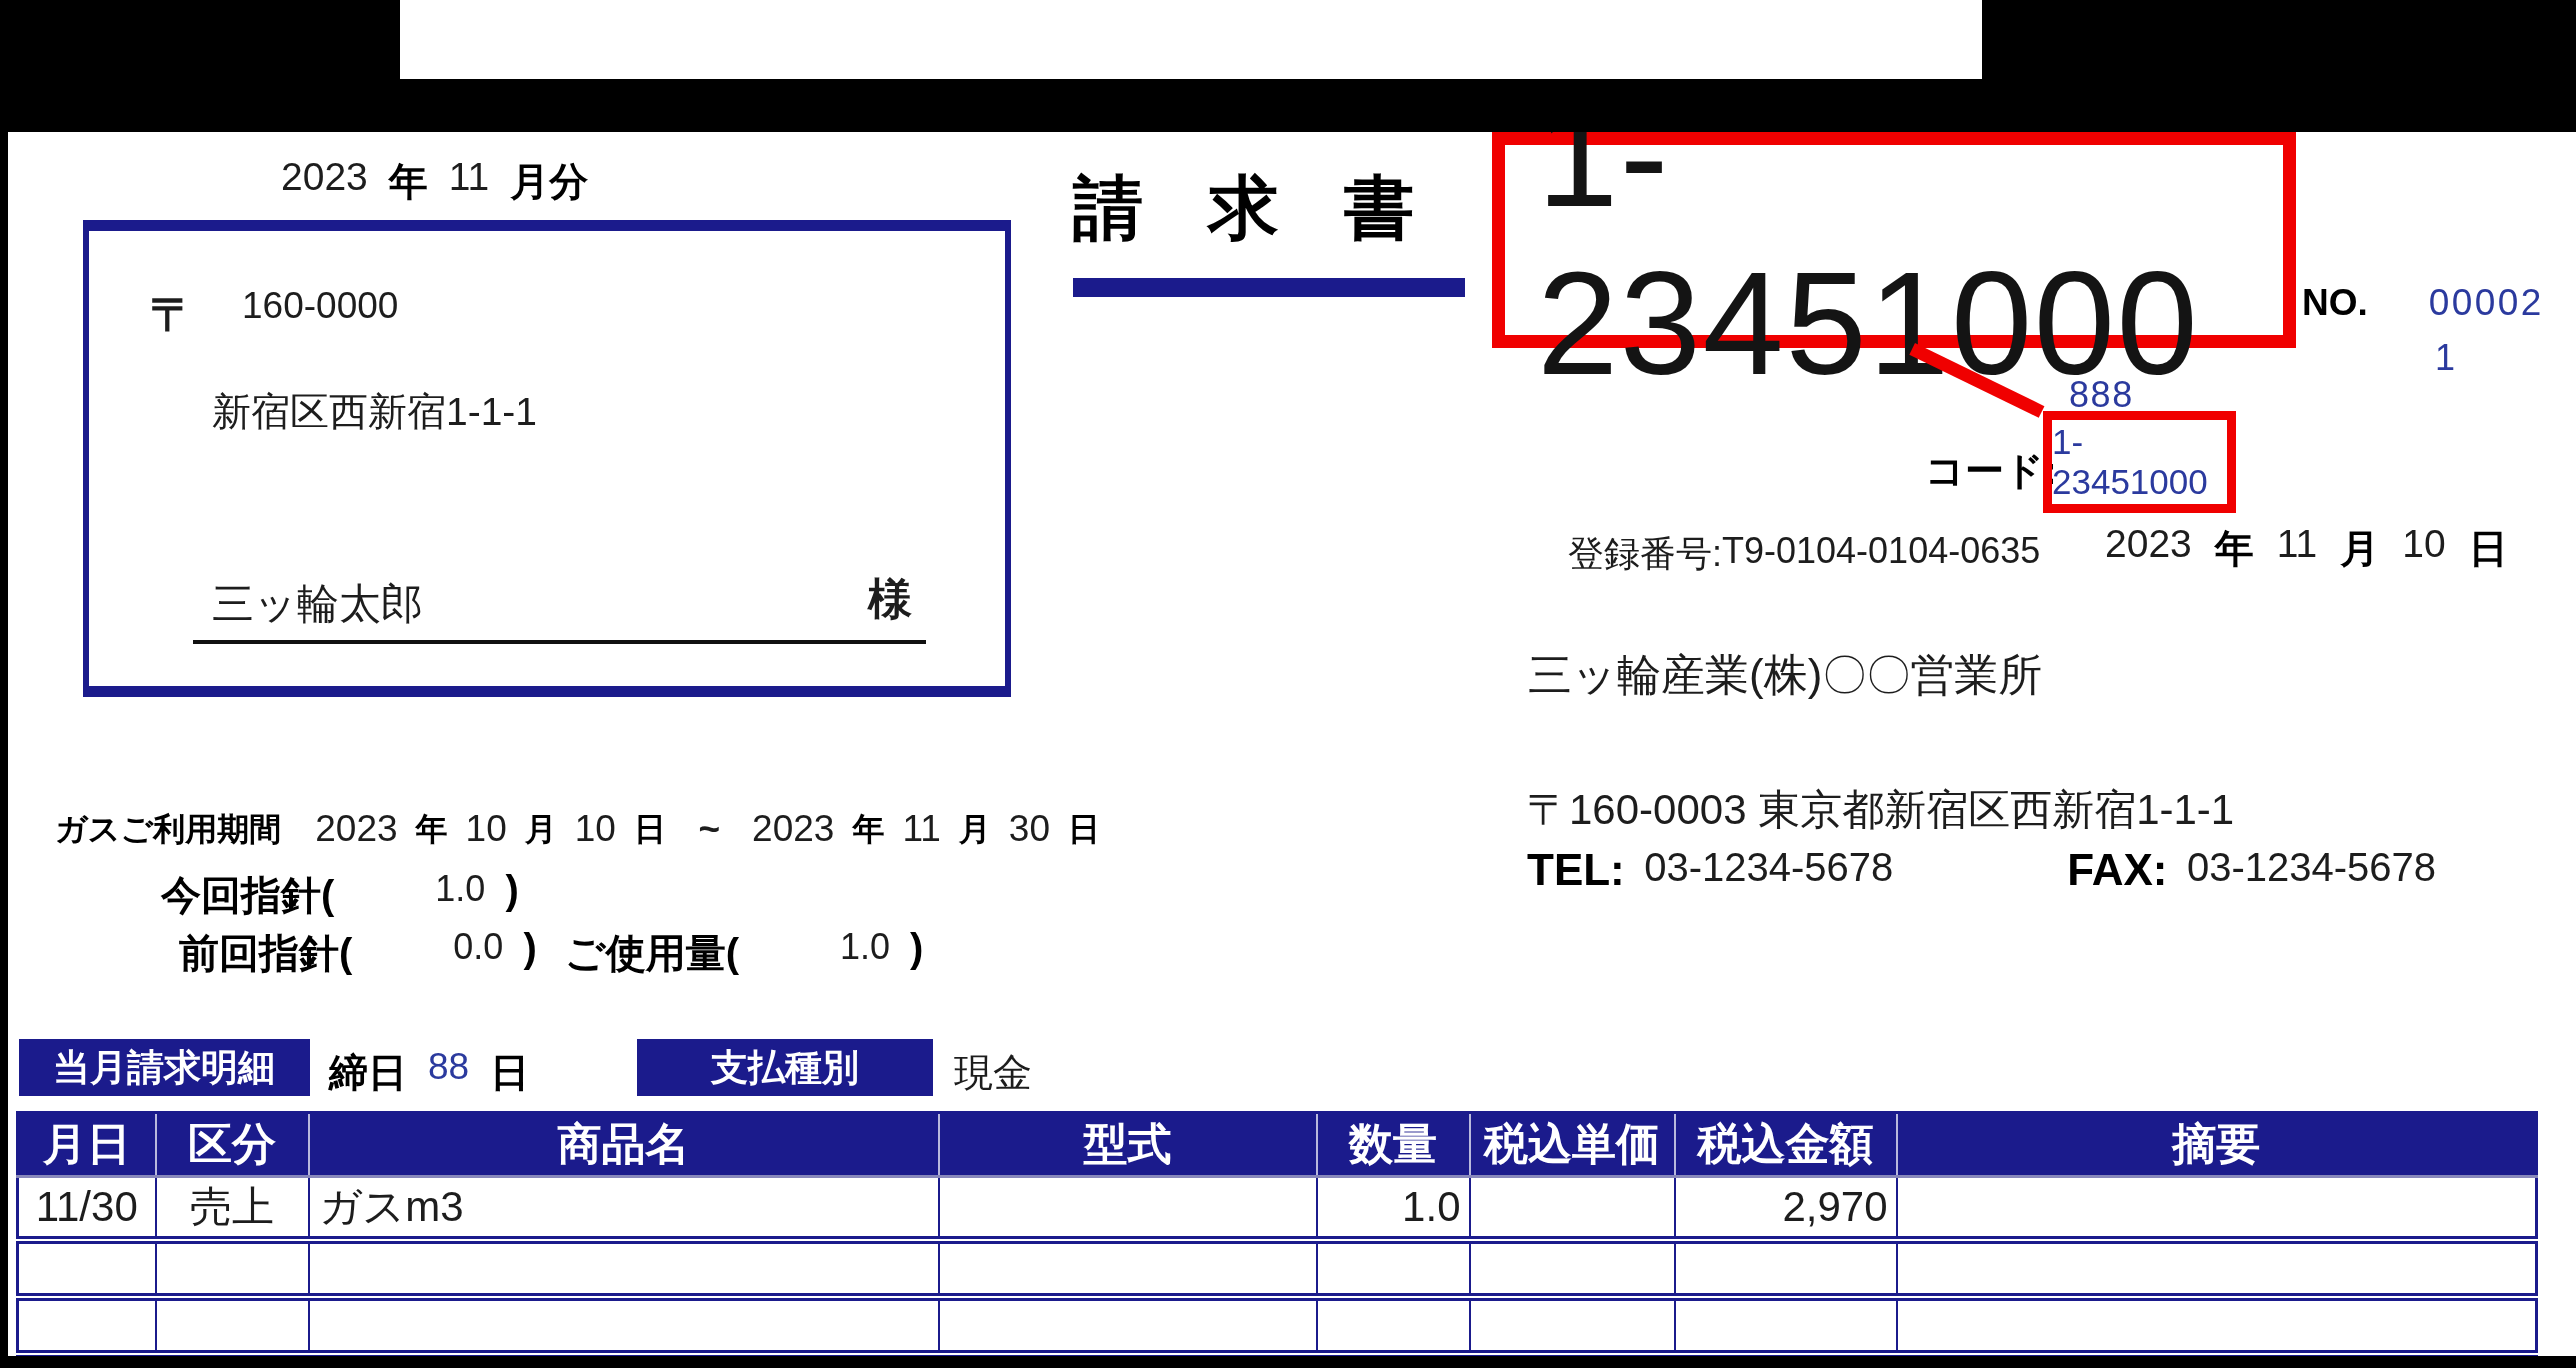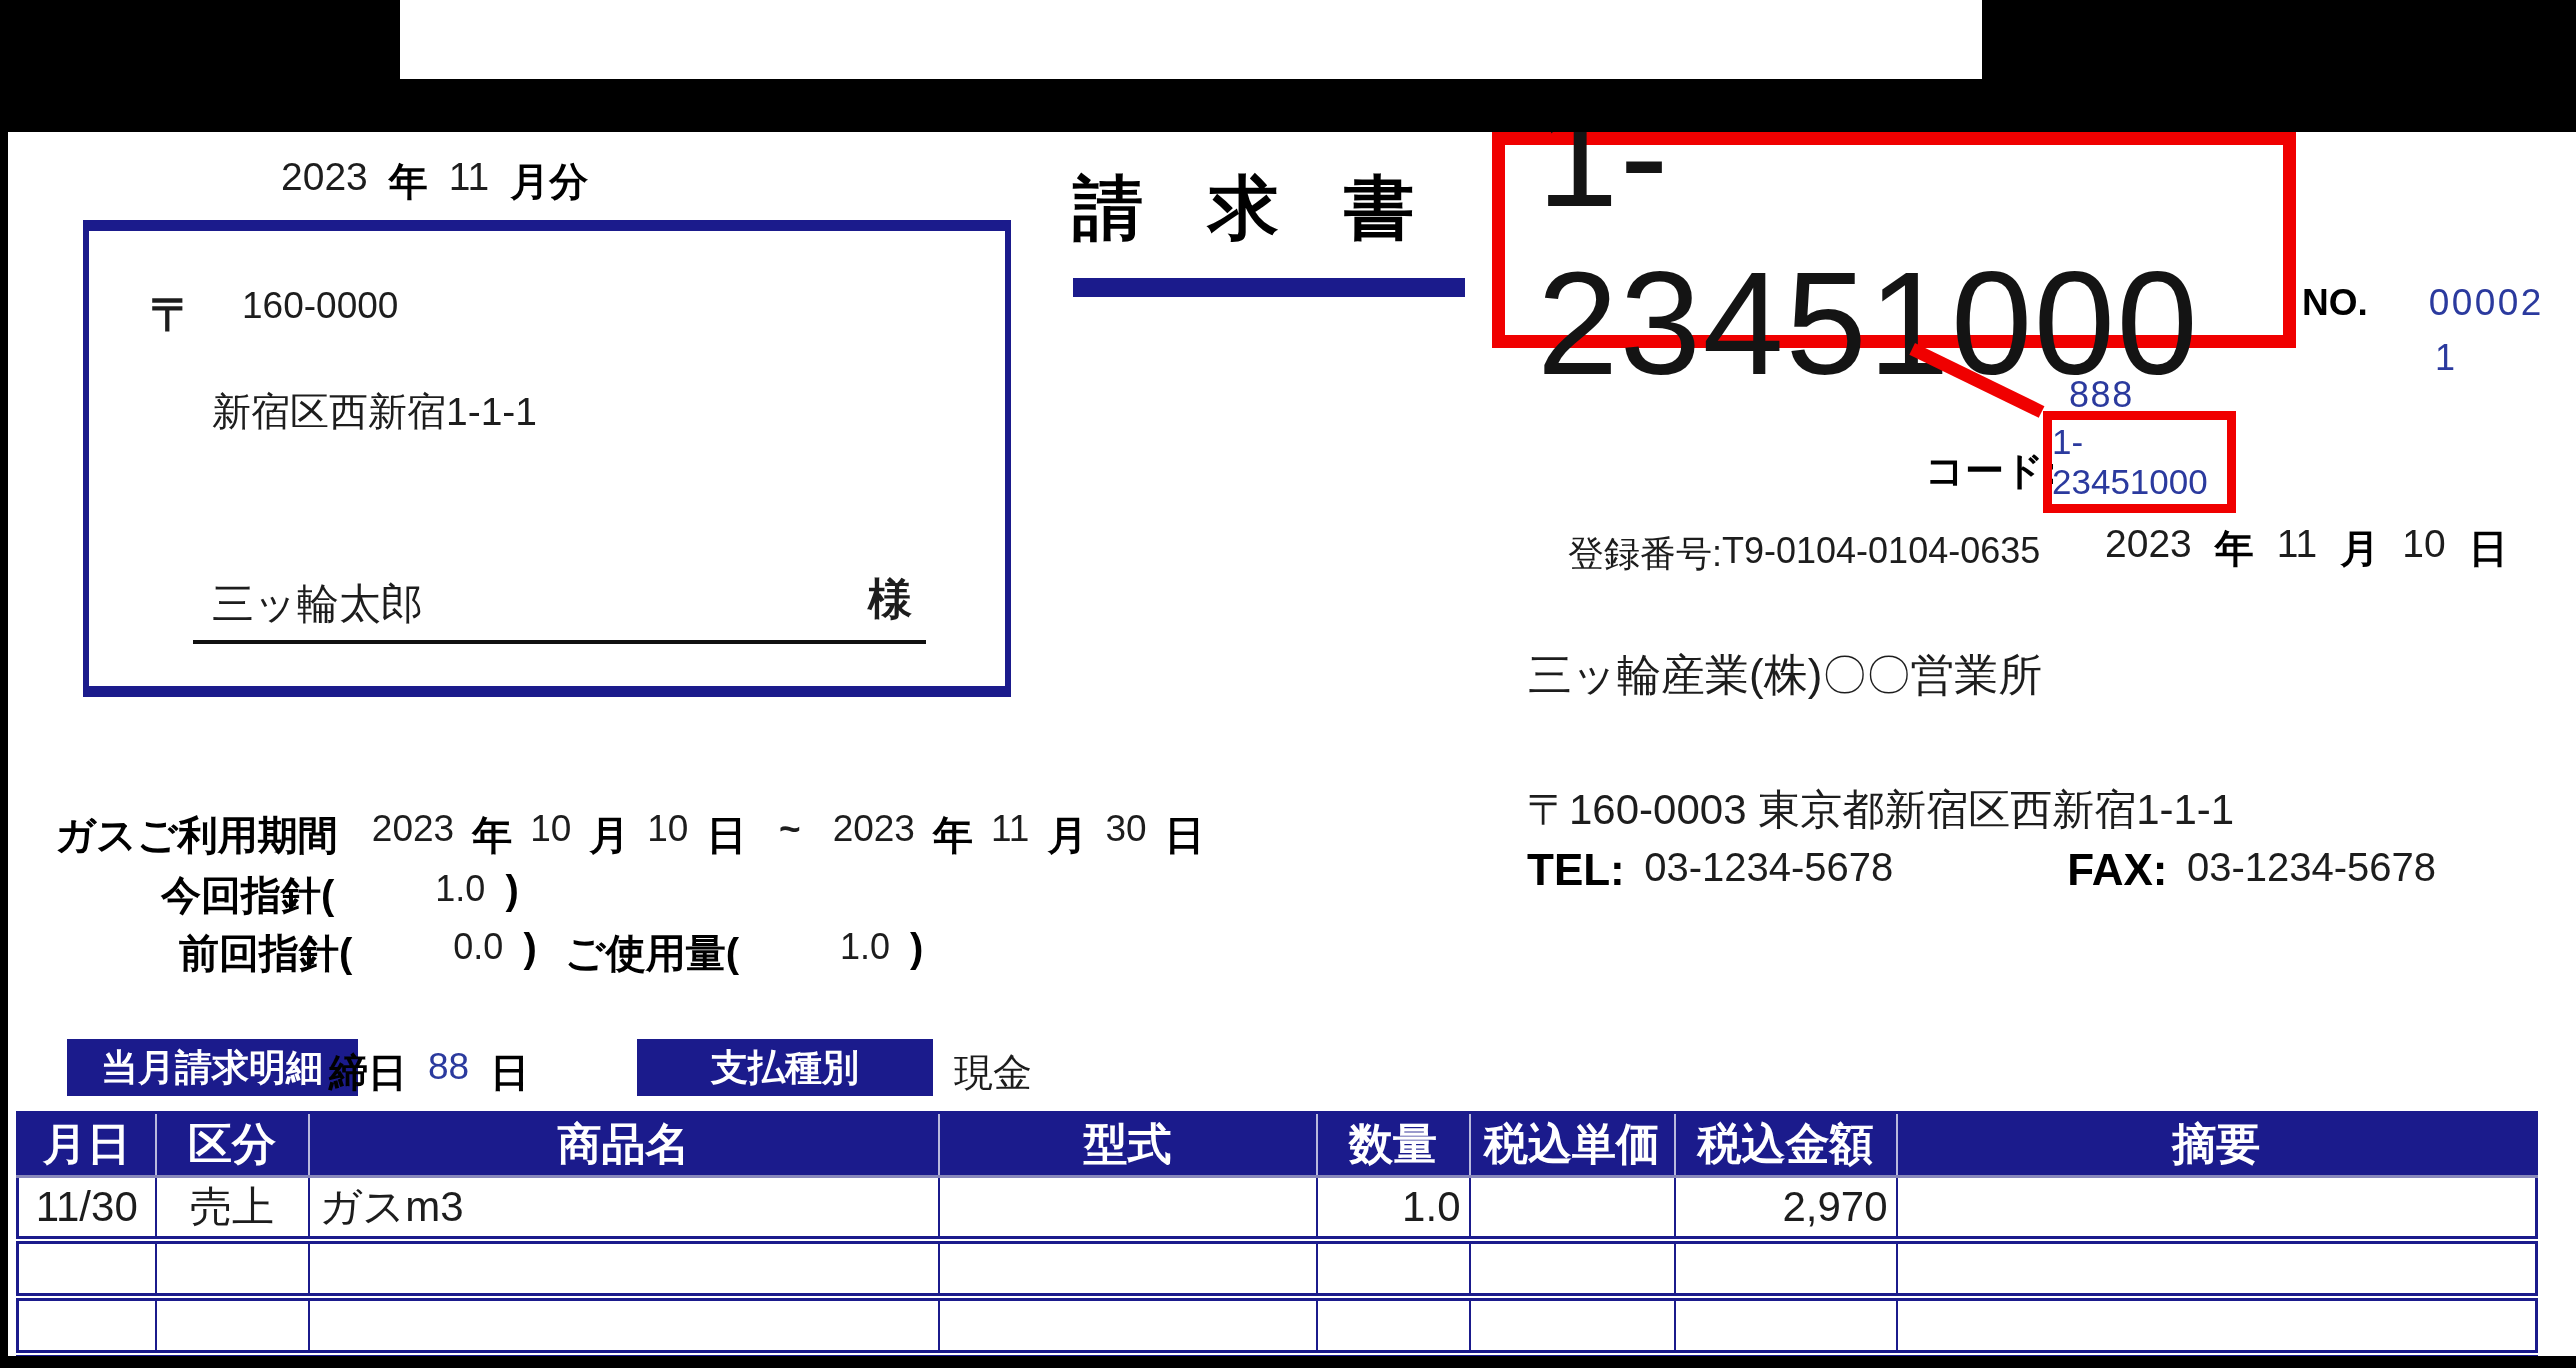--- a/index.html
+++ b/index.html
@@ -55,36 +55,36 @@
   #issue-date{left:2105px;top:522px;font-size:39px;z-index:2;}
   #issue-date span{margin-right:23px;}
   #issuer-company{left:1528px;top:646px;font-size:44px;z-index:2;}
   #issuer-addr{left:1527px;top:782px;font-size:42px;z-index:2;}
   #tel-fax{left:1527px;top:845px;font-size:40px;z-index:2;}
   #tel-fax .lbl{font-size:44px;}
   #tel-fax .val{margin-left:19.4px;}
   #tel-fax .fax{margin-left:174px;}
   
   #usage-line1{left:55px;top:808px;font-size:37px;z-index:2;}
-  #usage-line1 .lbl{font-size:40px;}
+  #usage-line1 .lbl{font-size:32px;}
   #usage-line1 span{margin-right:18px;}
   #usage-line1 .head{margin-right:34px;}
   #usage-line1 .tilde{margin:0 32px 0 14.6px;font-weight:bold;}
   #usage-line2{left:161px;top:868px;font-size:36px;z-index:2;}
   #usage-line2 .lbl,#usage-line3 .lbl{font-size:40px;}
   #usage-line2 .val{margin-left:101px;}
   #usage-line2 .paren{margin-left:20px;}
   #usage-line3{left:179px;top:926px;font-size:36px;z-index:2;}
   #usage-line3 .val{margin-left:101px;}
   #usage-line3 .paren{margin-left:20px;}
   #usage-line3 .use-lbl{margin-left:28px;}
   
   .badge{background:#1b1b8c;color:#fff;font-weight:bold;font-size:37px;
     display:flex;align-items:center;justify-content:center;z-index:2;}
-  #detail-badge{left:18.6px;top:1039px;width:291px;height:57px;margin-left:48px;}
+  #detail-badge{left:18.6px;top:1039px;width:291px;height:57px;}
   #payment-badge{left:637px;top:1039px;width:296px;height:57px;}
   #closing-line{left:329px;top:1046px;font-size:39px;z-index:2;}
   #closing-line .valblue{font-size:37px;margin:0 21px;}
   #payment-value{left:954px;top:1046px;font-size:39px;z-index:2;}
   
   #detail-table{left:16px;top:1111px;z-index:2;}
   table{border-collapse:collapse;table-layout:fixed;width:2519px;background:#fff;border:3.2px solid #1b1b8c;}
   th{background:#1b1b8c;color:#fff;font-size:44px;font-weight:bold;height:52px;
      border-right:2.4px solid #b9b9dd;border-bottom:3.2px solid #8888bb;}
   td{height:47px;border-left:2.4px solid #1b1b8c;border-right:2.4px solid #1b1b8c;

